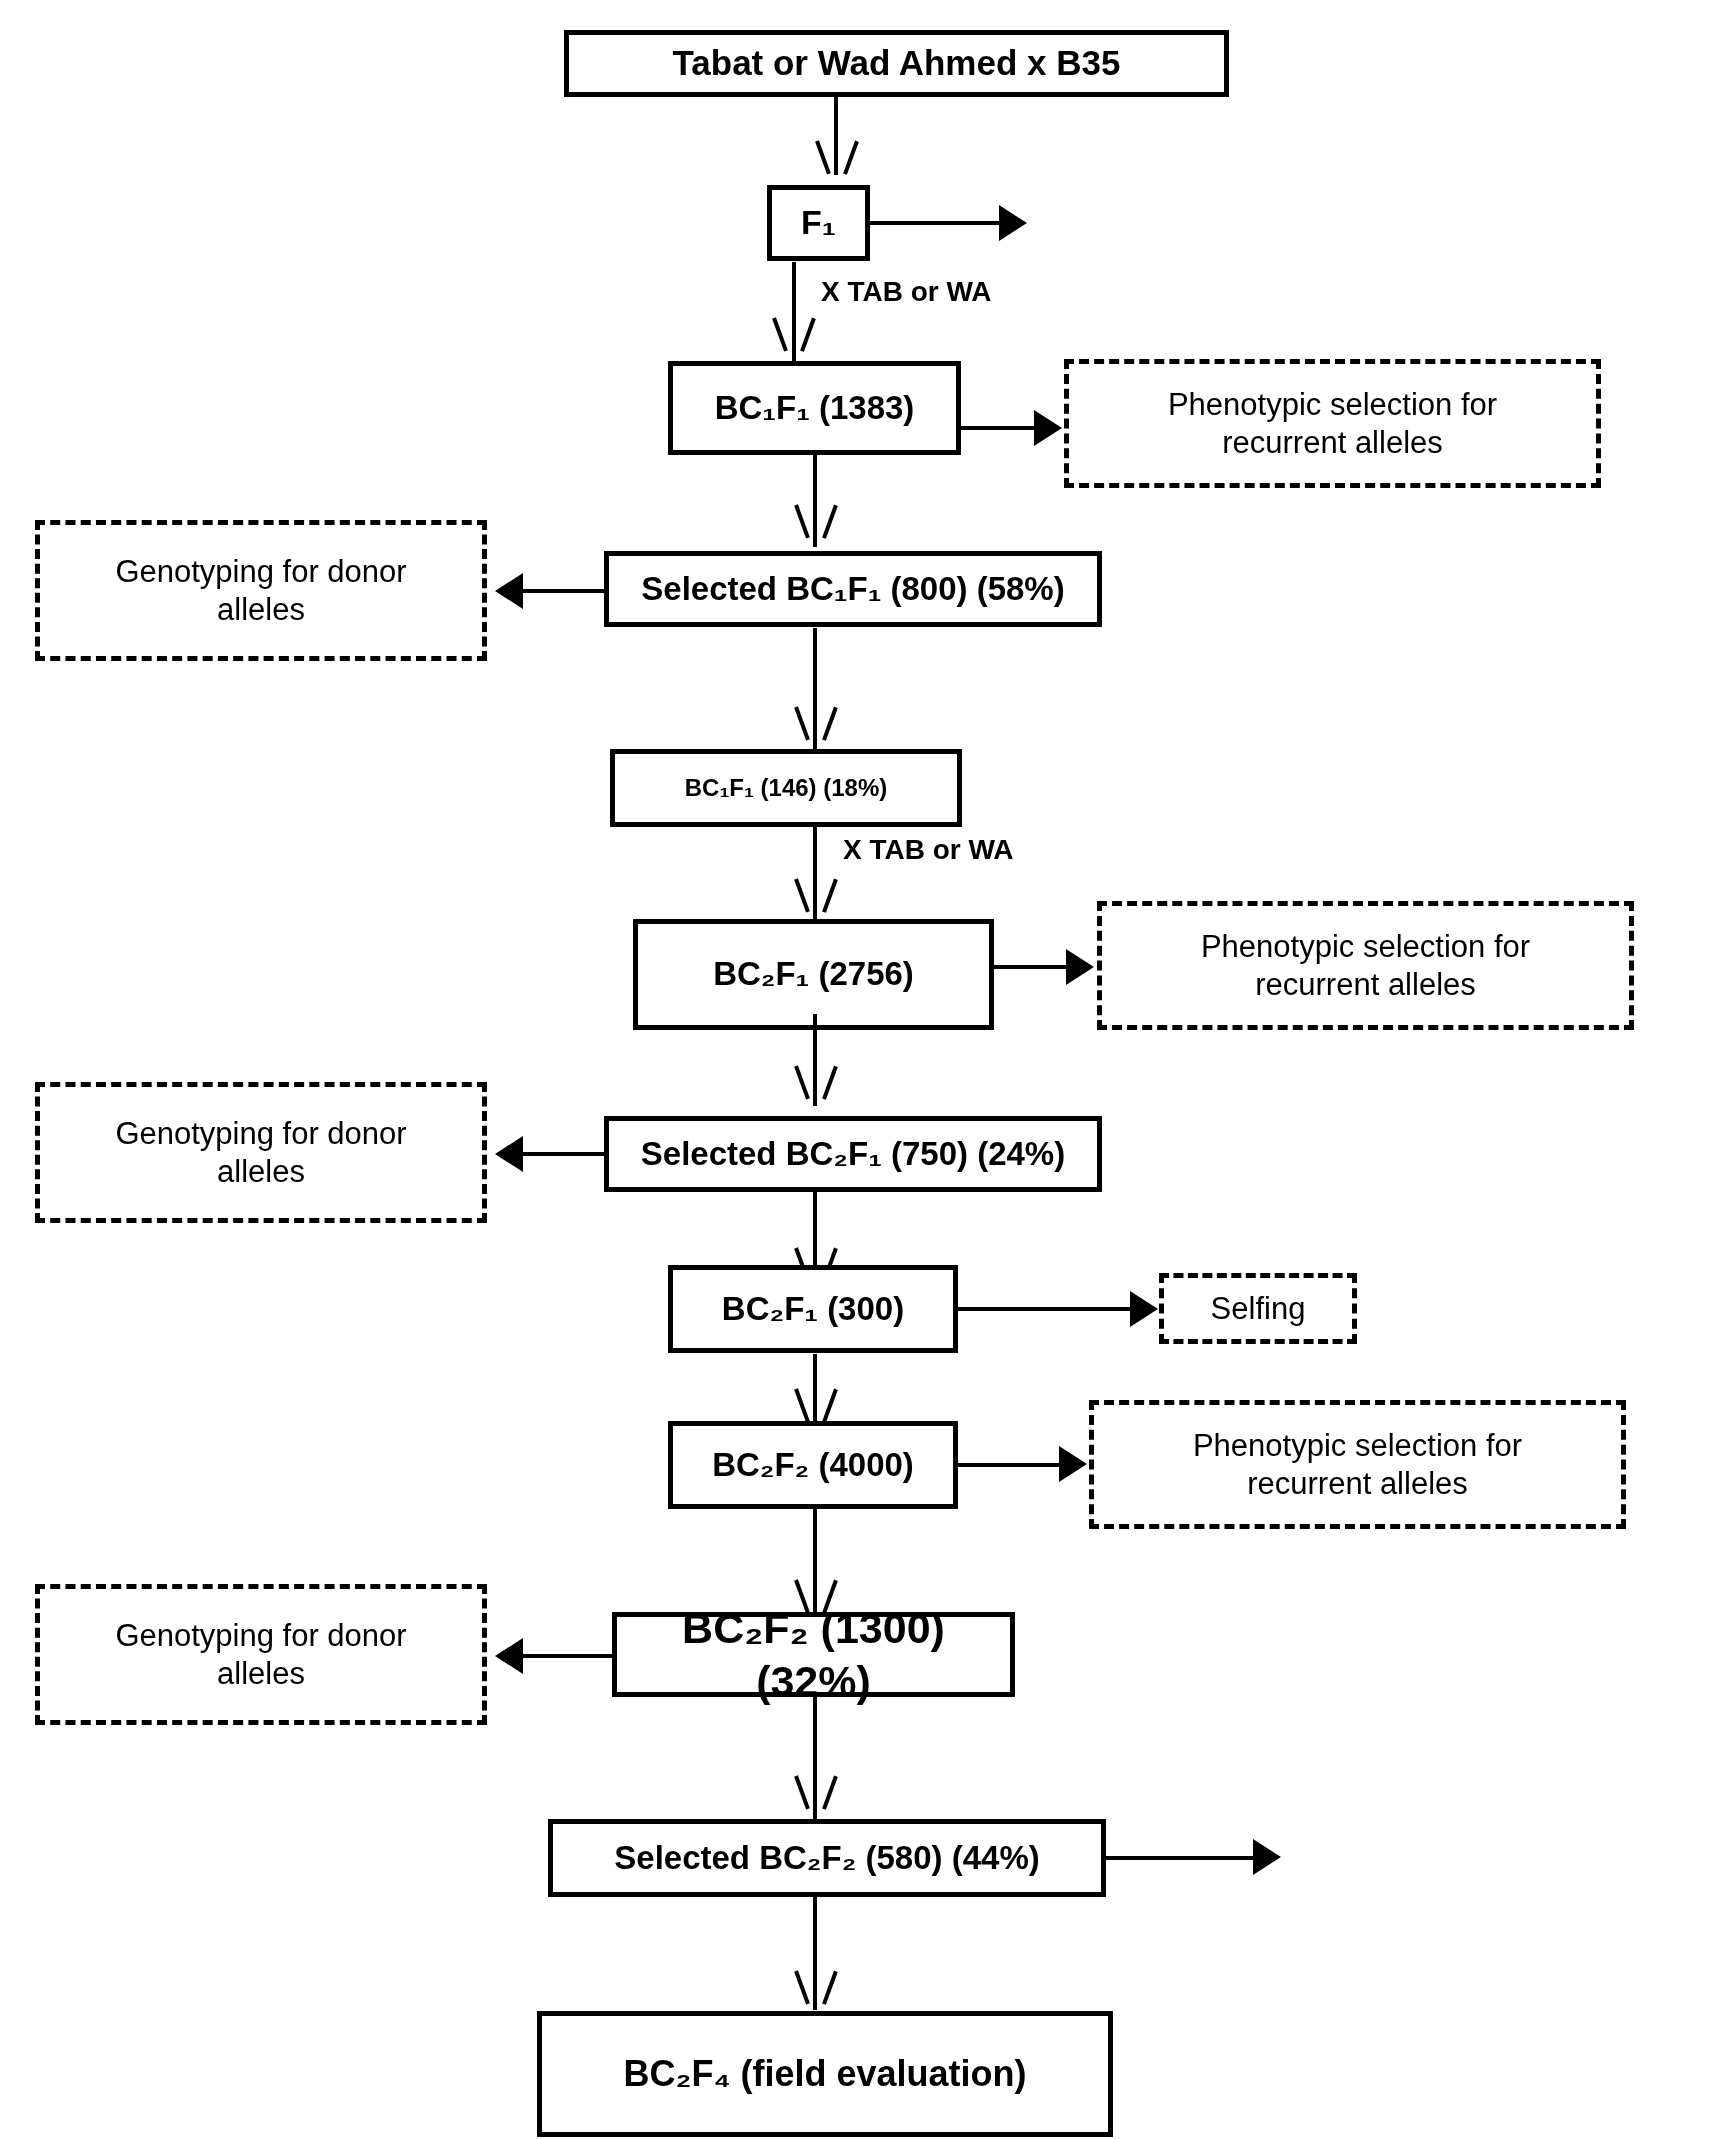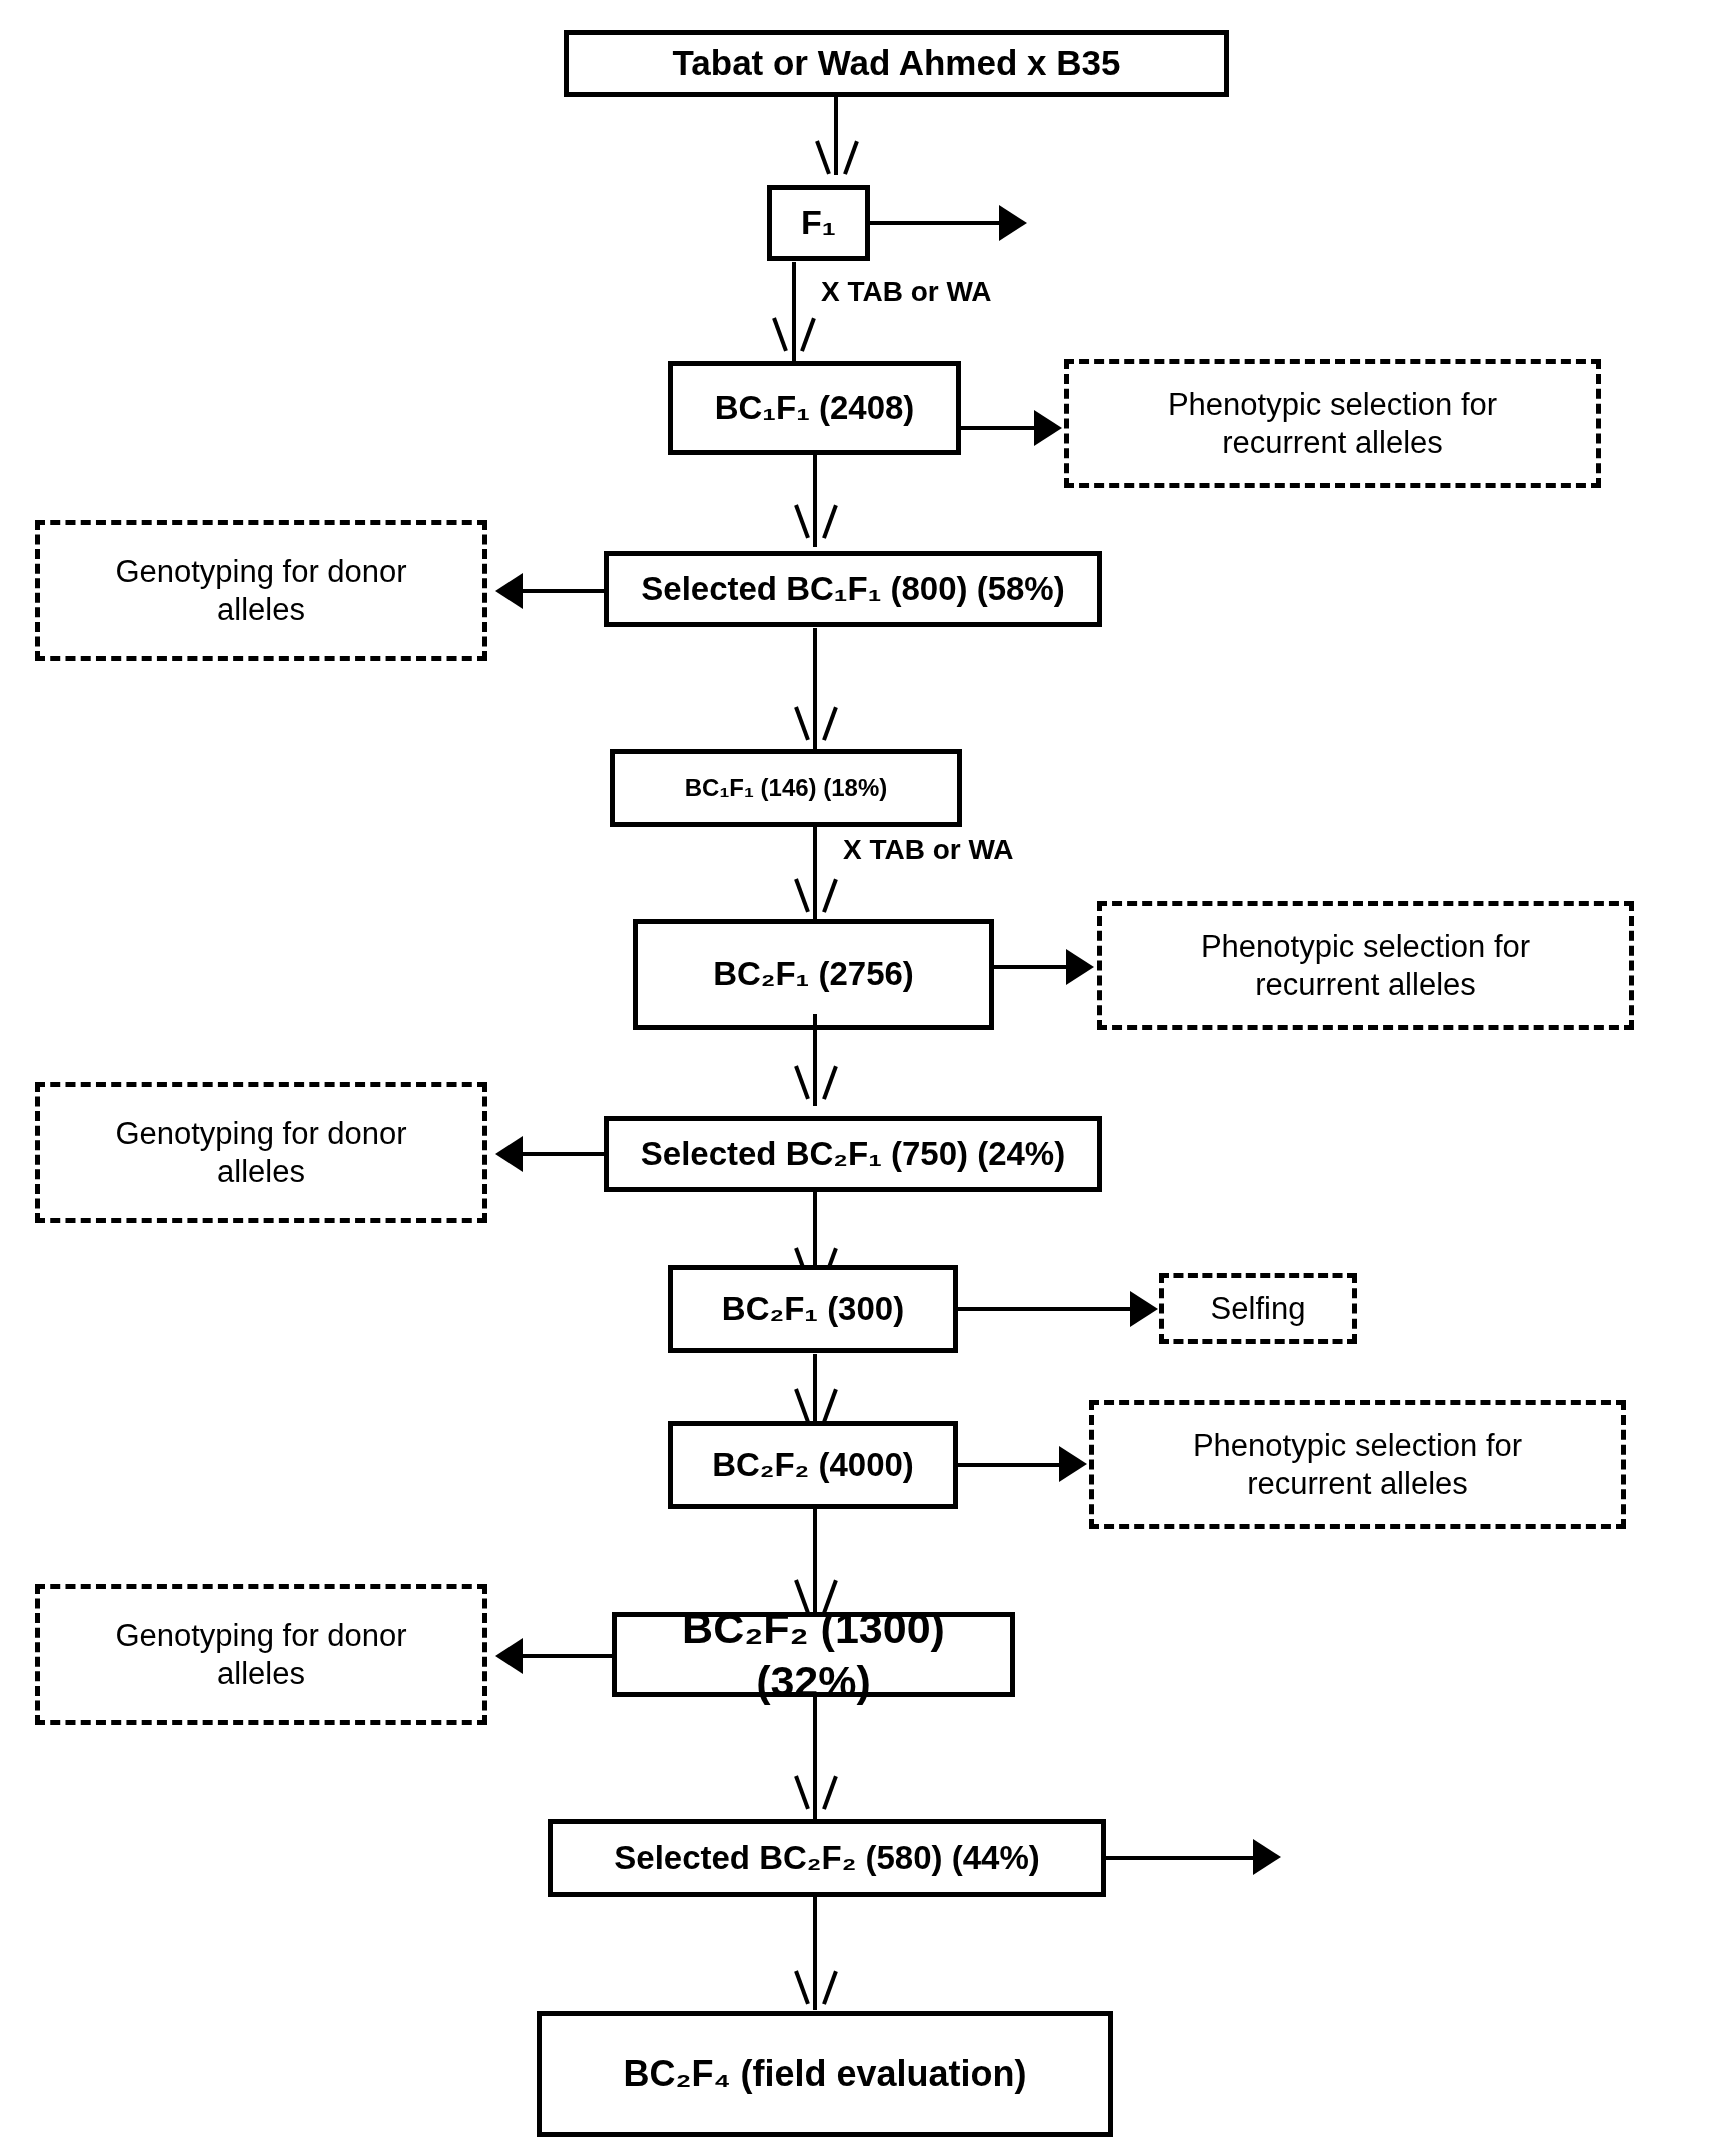--- a/index.html
+++ b/index.html
@@ -122,21 +122,21 @@
 
   <div class="hline" style="left:870px; top:221px; width:134px;"></div>
   <div class="arrow-right-head" style="left:999px; top:205px;"></div>
 
 
   <div class="vline" style="left:792px; top:262px; height:99px;"></div>
   <div class="arrow-down" style="left:778px; top:318px;"></div>
   <div class="edge-label" style="left:821px; top:276px; font-size:28px;">X TAB or WA</div>
 
   <div class="node solid" style="left:668px; top:361px; width:293px; height:94px; font-size:33px;">
-    <span class="txt">BC₁F₁ (2408)</span>
+    <span class="txt">BC₁F₁ (1383)</span>
   </div>
 
   <div class="hline" style="left:961px; top:426px; width:78px;"></div>
   <div class="arrow-right-head" style="left:1034px; top:410px;"></div>
 
   <div class="node dashed" style="left:1064px; top:359px; width:537px; height:129px; font-size:31px;">
     <span class="txt">Phenotypic selection for
 recurrent alleles</span>
   </div>
 

